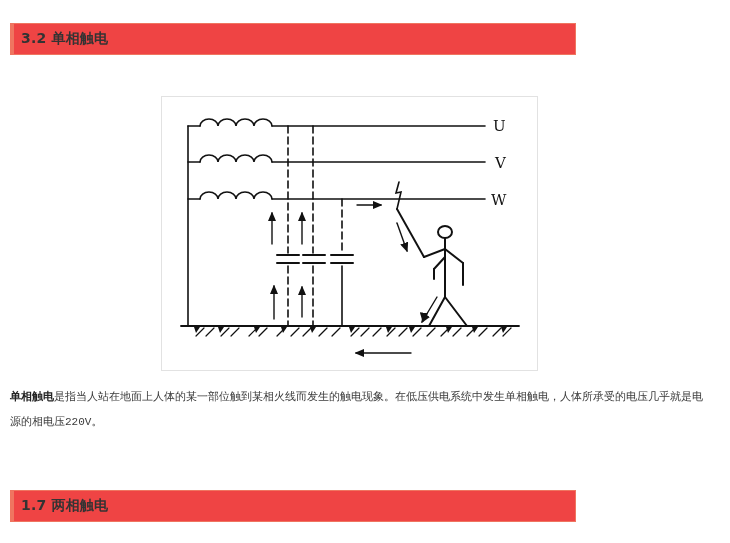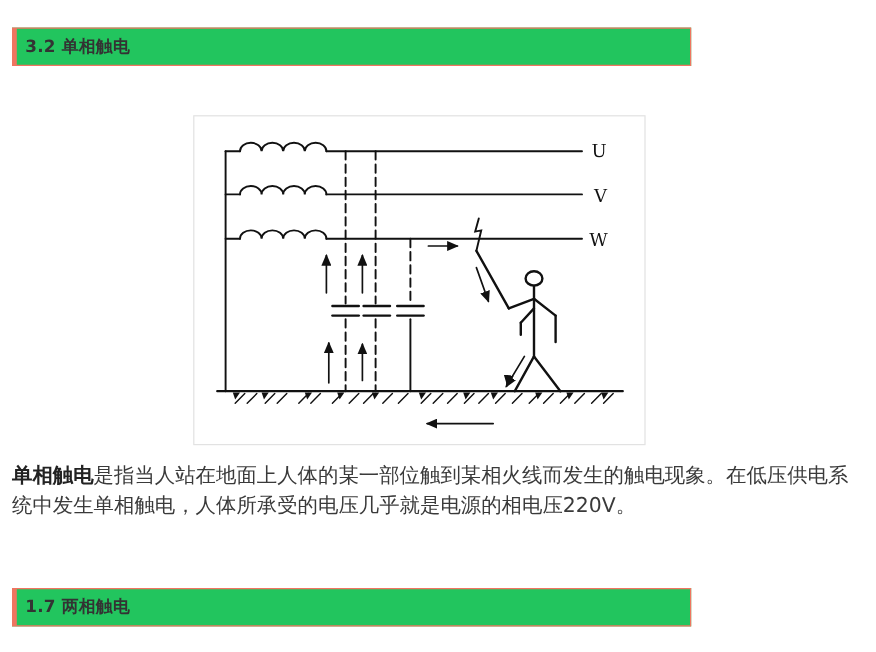--- a/index.html
+++ b/index.html
@@ -1,29 +1,29 @@
 <!DOCTYPE html>
 <html><head>
 <meta charset="utf-8">
 <style>
   html, body { margin:0; padding:0; background:#ffffff; }
   body { width:730px; height:543px; position:relative; overflow:hidden;
          font-family:"DejaVu Sans","Liberation Sans",sans-serif; color:#333; }
   .sec-heading { position:absolute; left:10px; width:561px; height:30px;
                  border:1px solid #ef7560; border-left:4px solid #ef7560;
-                 background:#22c55e; box-sizing:content-box; }
+                 background:#ef4444; box-sizing:content-box; }
   .sec-heading span { position:absolute; left:7px; top:6px; font-size:14px;
                  font-weight:bold; color:#333; letter-spacing:0.2px; }
   #h1 { top:23px; }
   #h2 { top:490px; }
   .figure { position:absolute; left:161px; top:96px; width:375px; height:273px;
             border:1px solid #e2e2e2; background:#fff; }
   .figure svg { position:absolute; left:0; top:0; }
   .para { position:absolute; left:10px; top:385px; width:700px;
-          font-size:17px; line-height:25px; color:#3a3a3a; }
+          font-size:11px; line-height:25px; color:#3a3a3a;font-family:Liberation Mono, monospace; }
   .para b { color:#222; font-weight:bold; }
 </style>
 </head>
 <body>
 
 <div class="sec-heading" id="h1">
   <span>3.2 单相触电</span>
 </div>
 
 <div class="figure">

